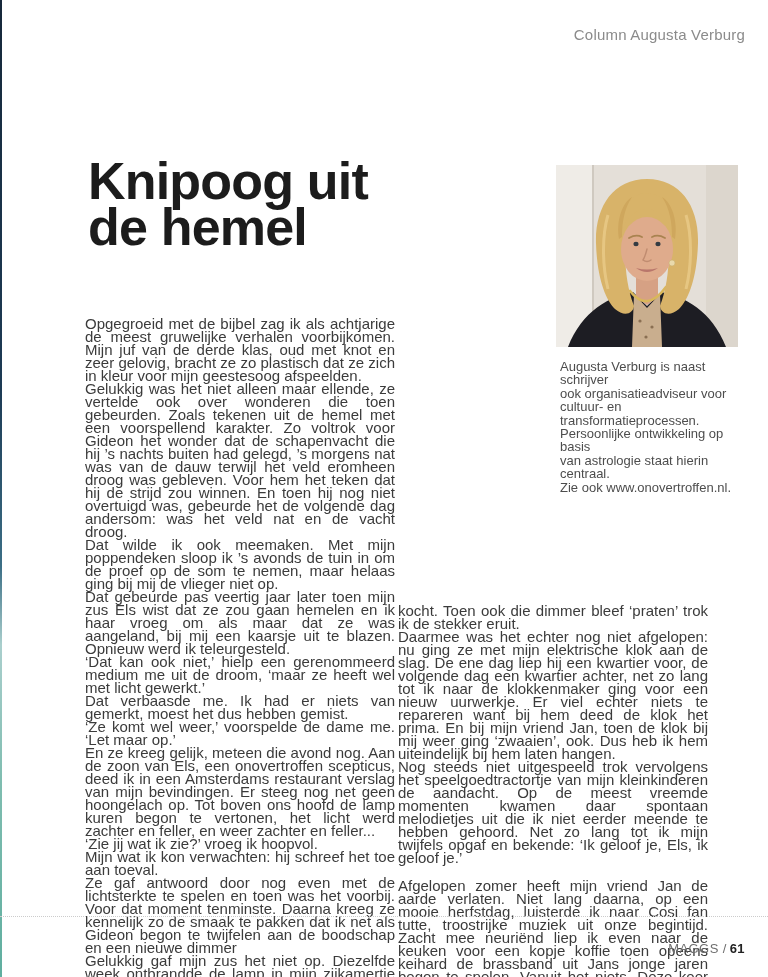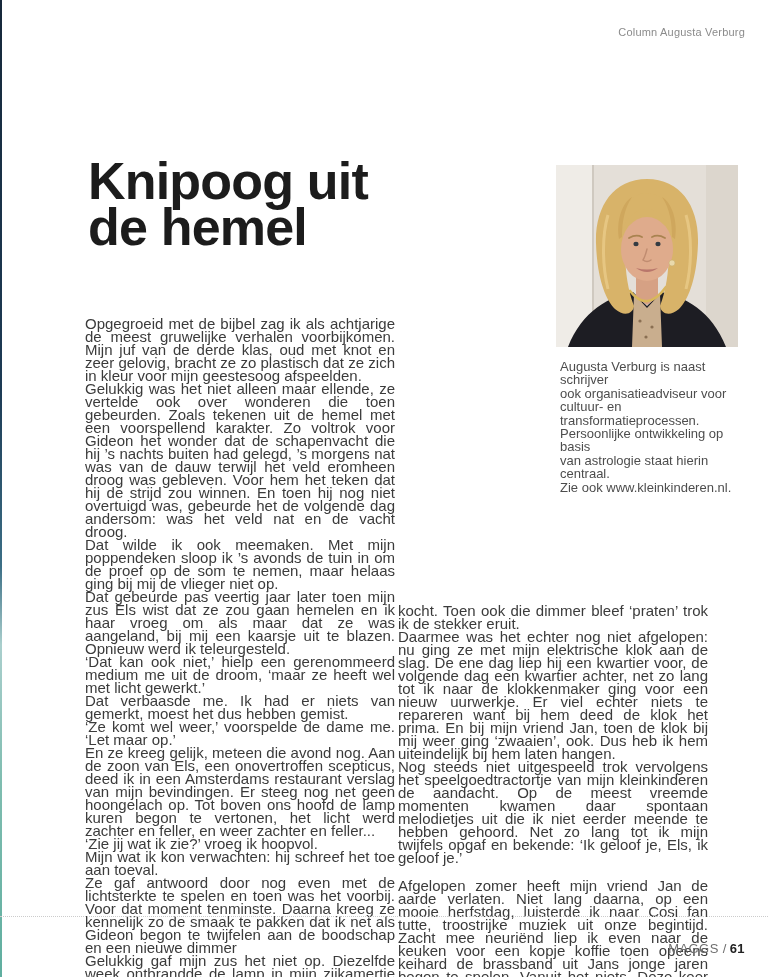--- a/index.html
+++ b/index.html
@@ -14,21 +14,21 @@
     background:linear-gradient(180deg,
       var(--edge-top,#16283a) 0%,
       #1d3b55 40%,
       #3c6f86 58%,
       #aacfcd 66%,
       #7fbdb0 80%,
       var(--edge-bottom,#5fae9f) 100%);
   }
   .kicker{
     position:absolute;top:26px;right:23px;
-    font-size:11px;color:#8b8b8b;letter-spacing:.2px;
+    font-size:15px;color:#8b8b8b;letter-spacing:.2px;
   }
   .headline{
     position:absolute;left:88px;top:158px;
     font-size:52px;font-weight:bold;color:#1c1c1c;
     line-height:46px;letter-spacing:-0.8px;
   }
   .photo{
     position:absolute;left:556px;top:165px;width:182px;height:182px;
     display:block;
   }
@@ -106,21 +106,21 @@
 
   <circle cx="116" cy="98" r="3" fill="#e9d9ac" stroke="#c9b070" stroke-width="0.6"></circle>
 </svg>
 
 <div class="caption">
     <div class="caption-line">Augusta Verburg is naast schrijver</div>
     <div class="caption-line">ook organisatieadviseur voor</div>
     <div class="caption-line">cultuur- en transformatieprocessen.</div>
     <div class="caption-line">Persoonlijke ontwikkeling op basis</div>
     <div class="caption-line">van astrologie staat hierin centraal.</div>
-    <div class="caption-line">Zie ook www.kleinkinderen.nl.</div>
+    <div class="caption-line">Zie ook www.onovertroffen.nl.</div>
   </div>
 
 <div class="col col-left" lang="nl">
     <p class="para">Opgegroeid met de bijbel zag ik als achtjarige de meest gruwelijke verhalen voorbijkomen. Mijn juf van de derde klas, oud met knot en zeer gelovig, bracht ze zo plastisch dat ze zich in kleur voor mijn geestesoog afspeelden.</p>
     <p class="para">Gelukkig was het niet alleen maar ellende, ze vertelde ook over wonderen die toen gebeurden. Zoals tekenen uit de hemel met een voorspellend karakter. Zo voltrok voor Gideon het wonder dat de schapenvacht die hij ’s nachts buiten had gelegd, ’s morgens nat was van de dauw terwijl het veld eromheen droog was gebleven. Voor hem het teken dat hij de strijd zou winnen. En toen hij nog niet overtuigd was, gebeurde het de volgende dag andersom: was het veld nat en de vacht droog.</p>
     <p class="para">Dat wilde ik ook meemaken. Met mijn poppendeken sloop ik ’s avonds de tuin in om de proef op de som te nemen, maar helaas ging bij mij de vlieger niet op.</p>
     <p class="para">Dat gebeurde pas veertig jaar later toen mijn zus Els wist dat ze zou gaan hemelen en ik haar vroeg om als maar dat ze was aangeland, bij mij een kaarsje uit te blazen. Opnieuw werd ik teleurgesteld.</p>
     <p class="para">‘Dat kan ook niet,’ hielp een gerenommeerd medium me uit de droom, ‘maar ze heeft wel met licht gewerkt.’</p>
     <p class="para">Dat verbaasde me. Ik had er niets van gemerkt, moest het dus hebben gemist.</p>
     <p class="para">‘Ze komt wel weer,’ voorspelde de dame me. ‘Let maar op.’</p>

